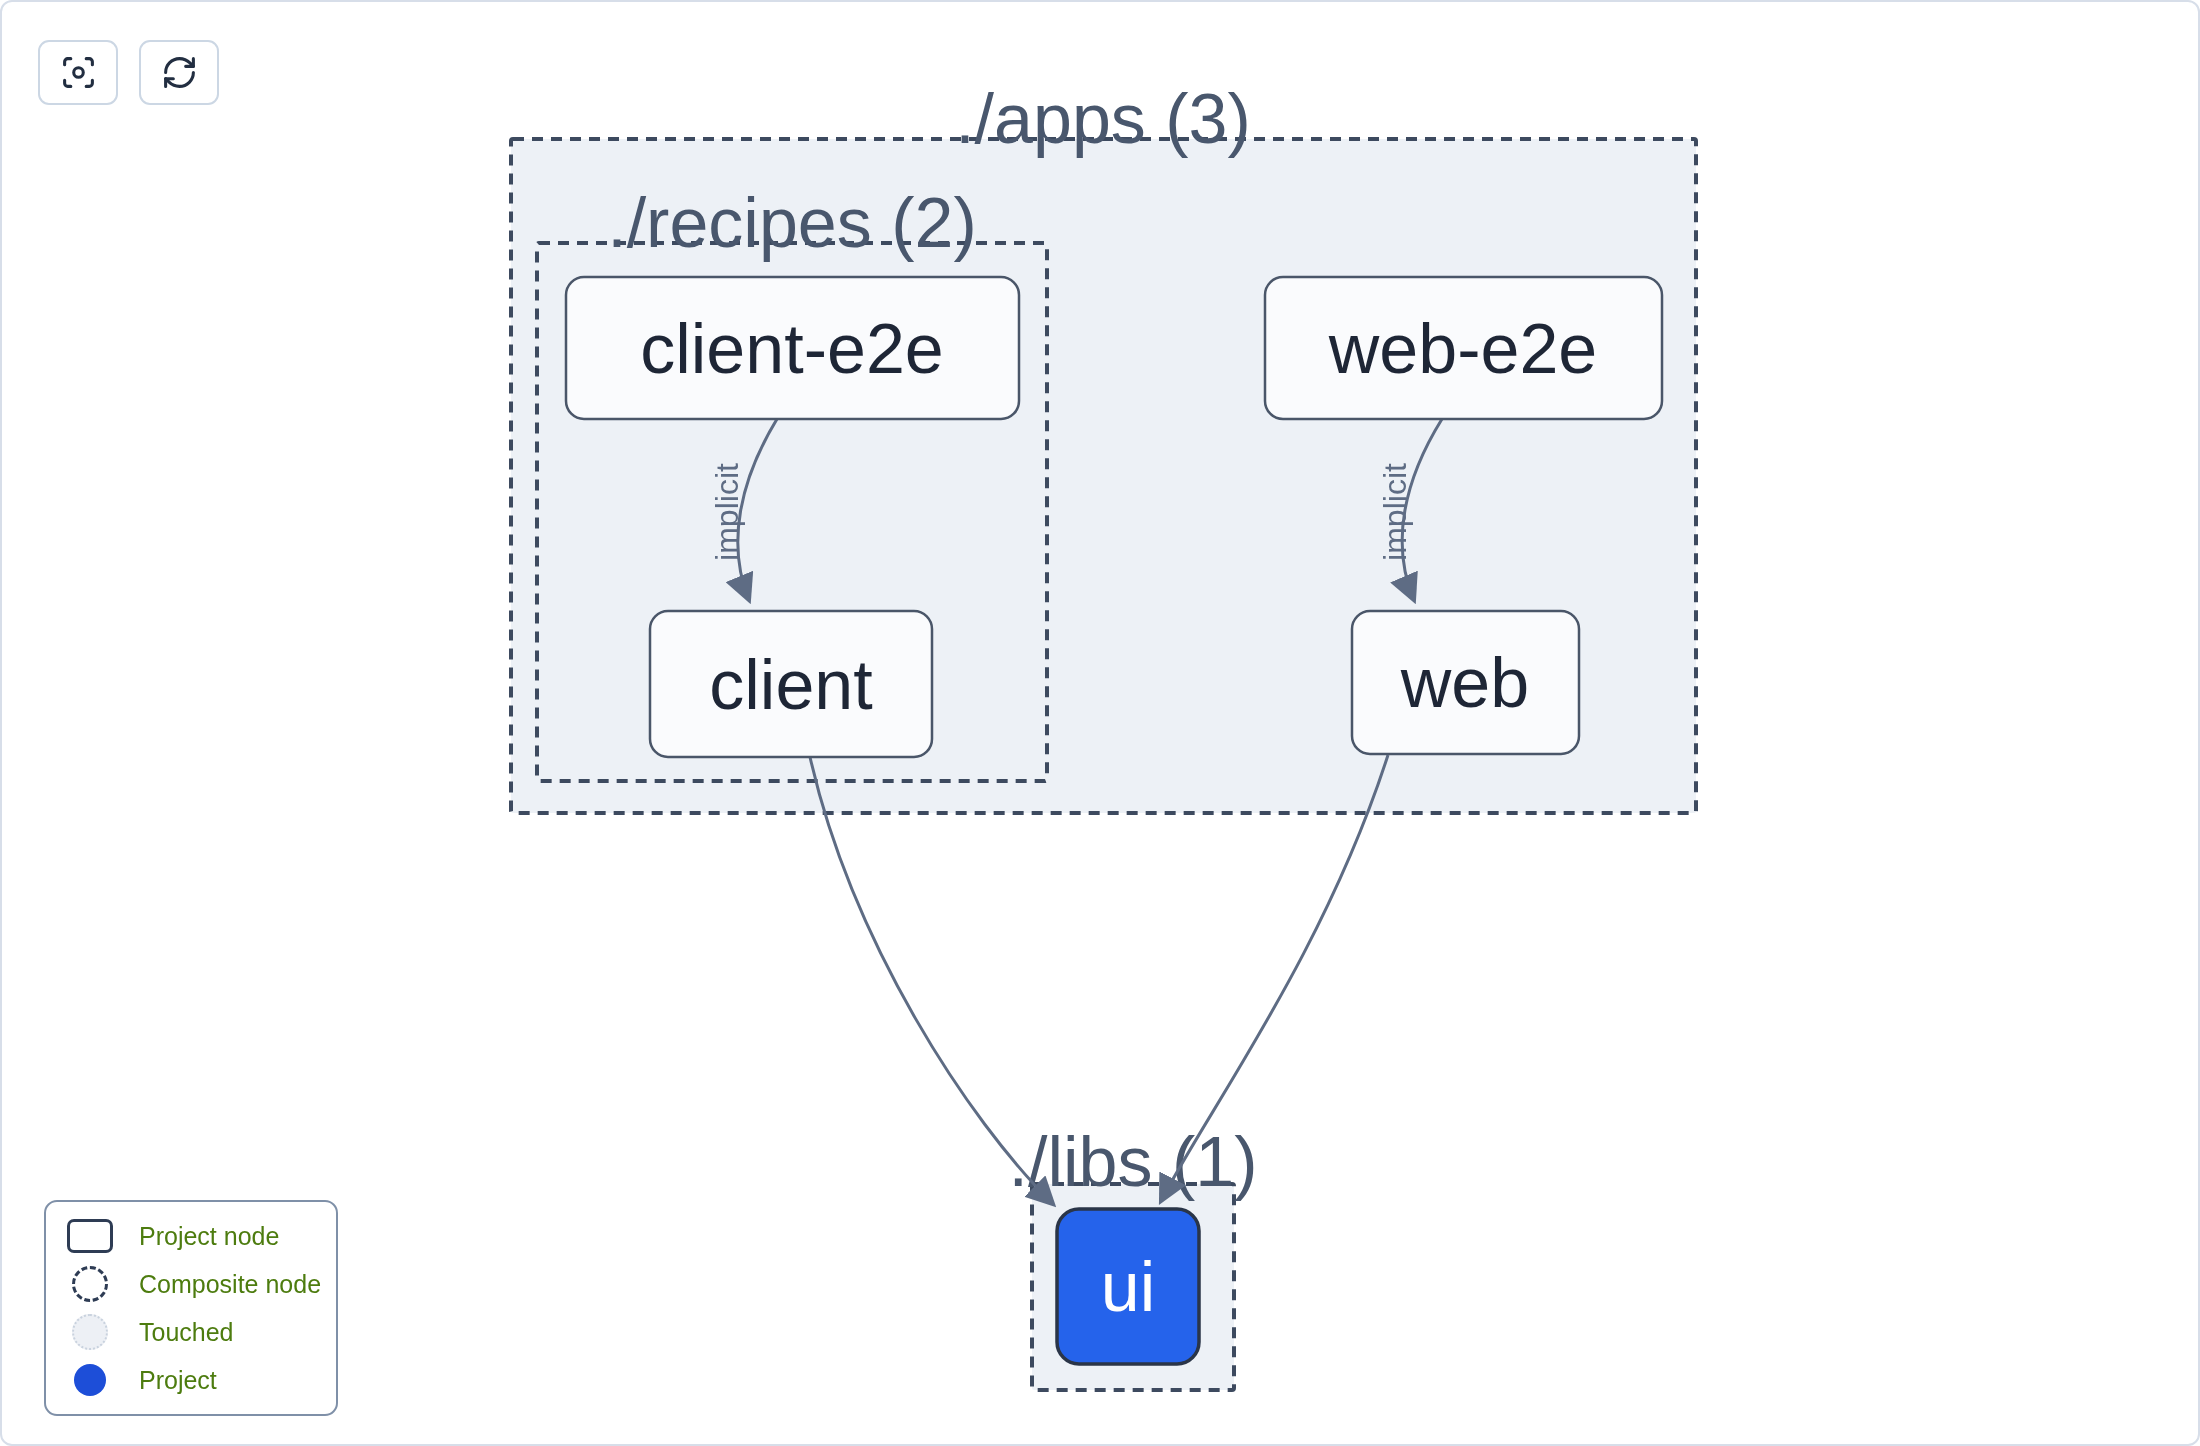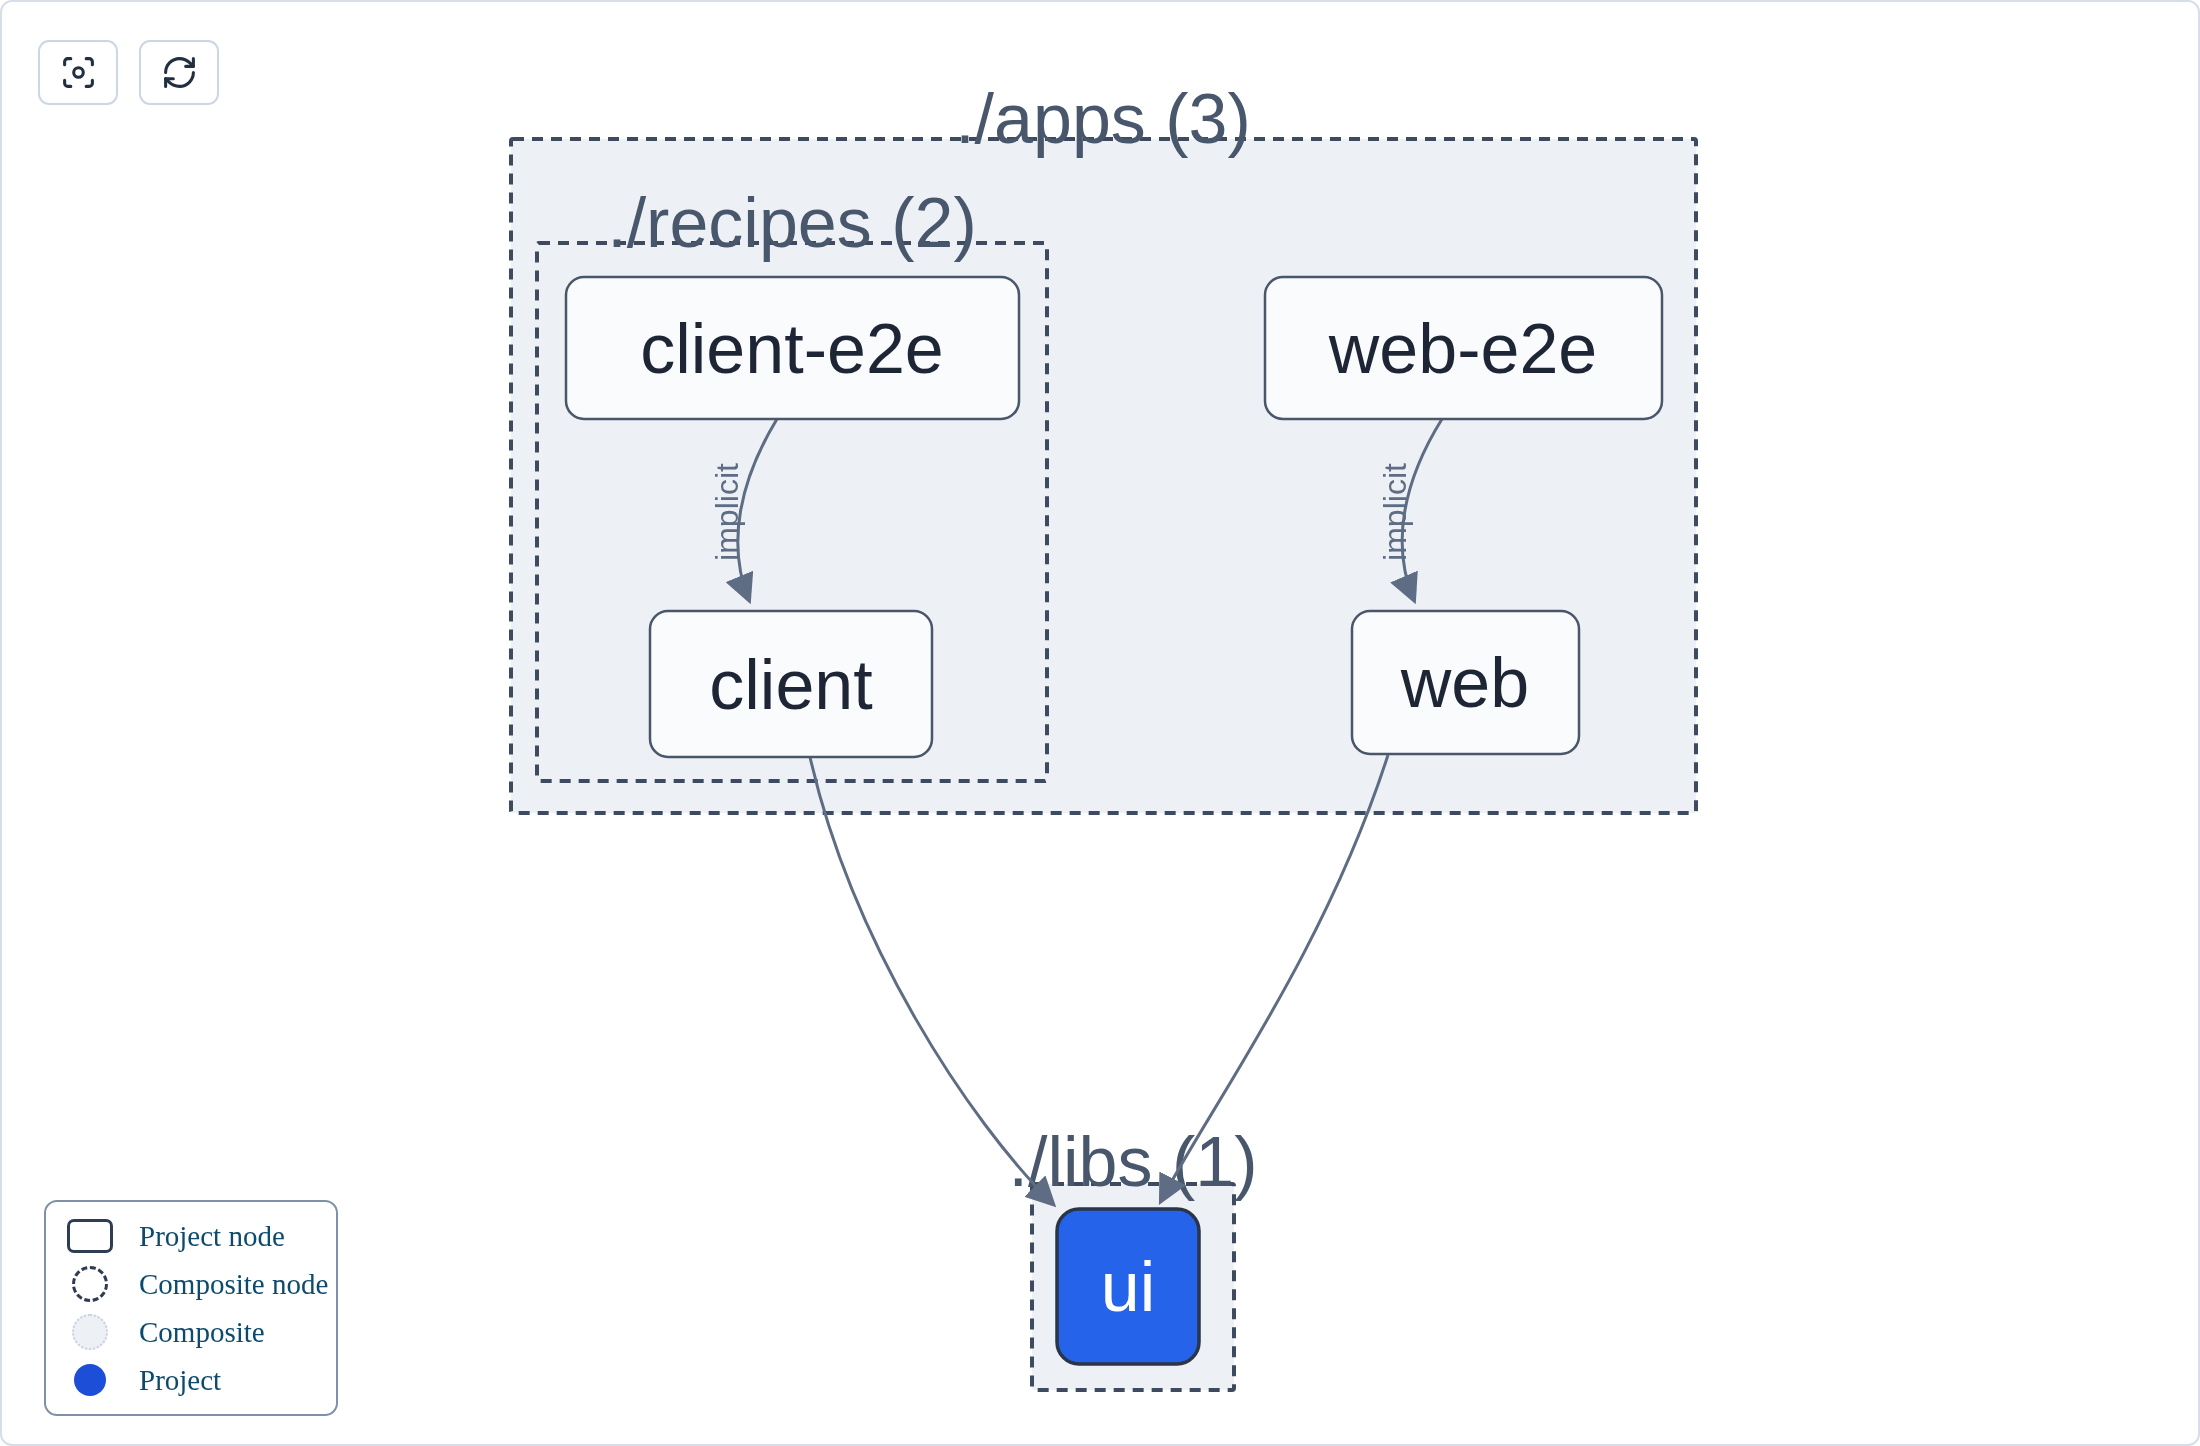--- a/index.html
+++ b/index.html
@@ -27,21 +27,21 @@
   .edge-label{fill:#5e6c84;font-size:32px;}
   text{user-select:none;}
   
   .legend{
     position:absolute;left:42px;top:1198px;width:294px;box-sizing:border-box;
     background:#fff;border:2px solid #7f90a8;border-radius:13px;
     padding:14px 12px 14px 21px;display:flex;flex-direction:column;gap:8px;z-index:5;
   }
   .legend-row{display:flex;align-items:center;height:40px;}
   .legend-swatch-wrap{width:46px;display:flex;align-items:center;justify-content:center;margin-right:26px;flex:0 0 46px;}
-  .legend-label{font-size:29px;color:#0c4a6e;white-space:nowrap;font-family:Liberation Serif, serif;}
+  .legend-label{font-size:25px;color:#4d7c0f;white-space:nowrap;}
   .sw-project{width:43px;height:28px;border:3px solid #2e3c54;border-radius:7px;background:#fff;}
   .sw-composite{width:30px;height:30px;border:3px dashed #2e3c54;border-radius:50%;background:#fff;}
   .sw-affected{width:32px;height:32px;border:2px dotted #c9d2de;border-radius:50%;background:#edf0f5;}
   .sw-touched{width:32px;height:32px;border-radius:50%;background:#1d4ed8;}
 </style>
 </head>
 <body>
 
 <div class="canvas">
 
@@ -124,21 +124,21 @@
     <div class="legend-row">
       <span class="legend-swatch-wrap">
           <span class="sw-composite"></span>
         </span>
       <span class="legend-label">Composite node</span>
     </div>
     <div class="legend-row">
       <span class="legend-swatch-wrap">
           <span class="sw-affected"></span>
         </span>
-      <span class="legend-label">Composite</span>
+      <span class="legend-label">Touched</span>
     </div>
     <div class="legend-row">
       <span class="legend-swatch-wrap">
           <span class="sw-touched"></span>
         </span>
       <span class="legend-label">Project</span>
     </div>
   </div>
 
 </div>

